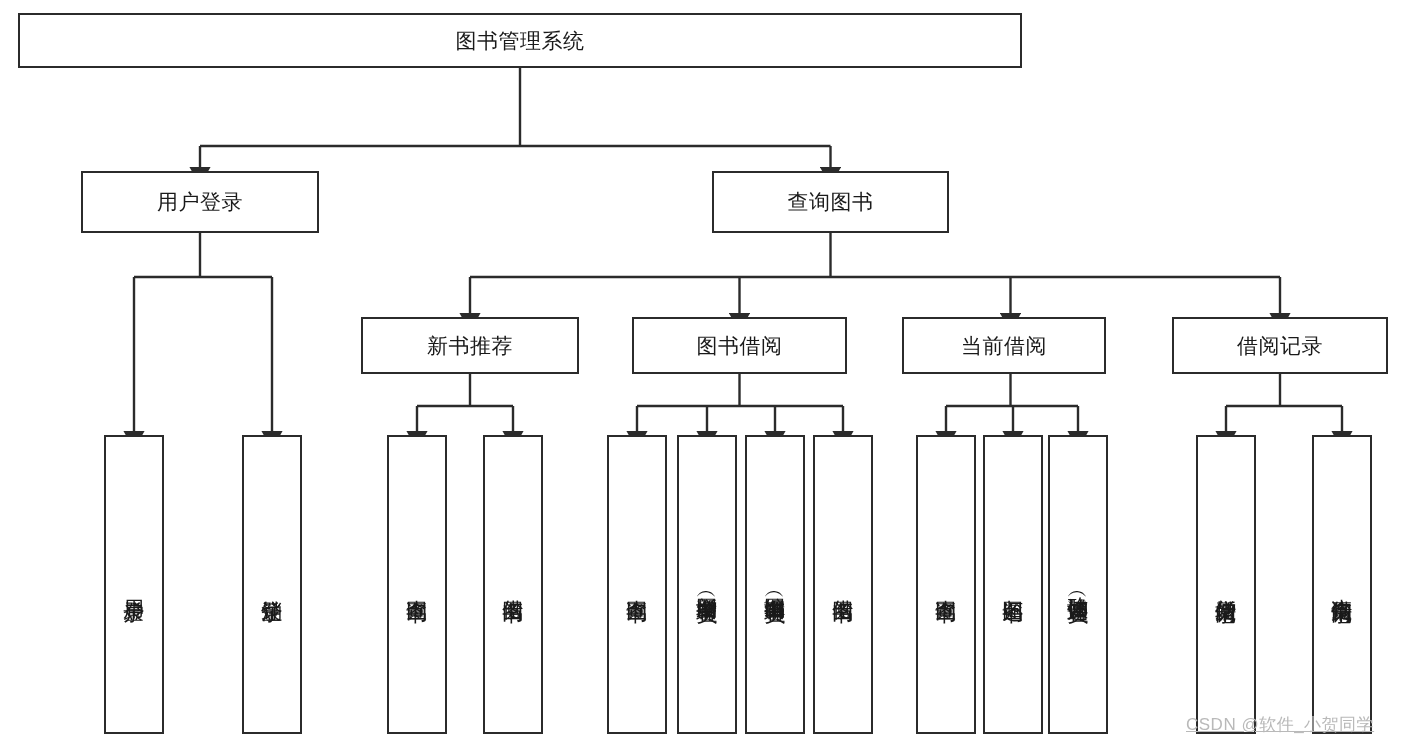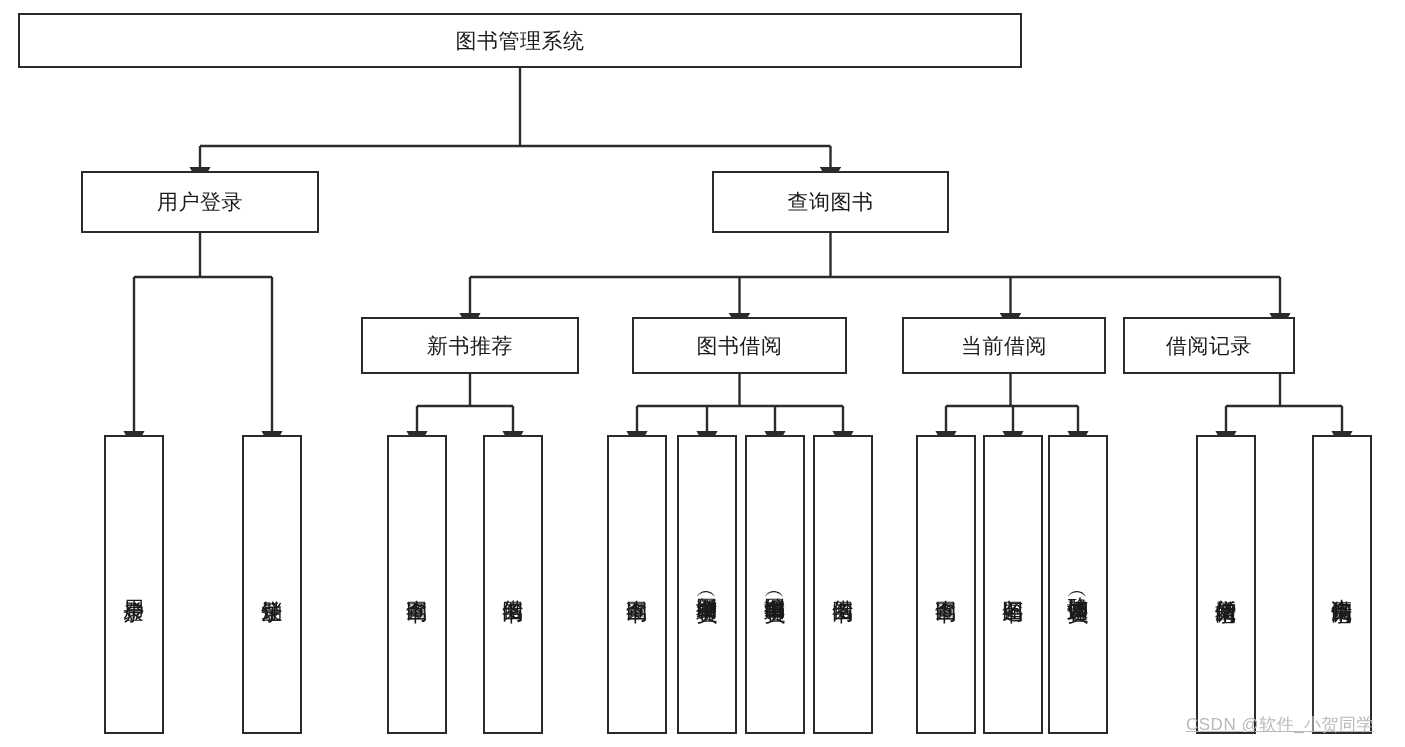--- a/index.html
+++ b/index.html
@@ -128,21 +128,21 @@
       </div>
       <div class="node h" style="left: 361px; top: 317px; width: 218px; height: 57px;">
         <span class="lbl">新书推荐</span>
       </div>
       <div class="node h" style="left: 632px; top: 317px; width: 215px; height: 57px; align-items: center;">
         <span class="lbl">图书借阅</span>
       </div>
       <div class="node h" style="left: 902px; top: 317px; width: 204px; height: 57px;">
         <span class="lbl">当前借阅</span>
       </div>
-      <div class="node h" style="left: 1123px; top: 317px; width: 172px; height: 57px;">
+      <div class="node h" style="left: 1172px; top: 317px; width: 216px; height: 57px;">
         <span class="lbl">借阅记录</span>
       </div>
       <div class="node v" style="left: 104px; top: 435px; width: 60px; height: 299px;">
         <span class="lbl">用户登录</span>
       </div>
       <div class="node v" style="left: 242px; top: 435px; width: 60px; height: 299px;">
         <span class="lbl">注销登录</span>
       </div>
       <div class="node v" style="left: 387px; top: 435px; width: 60px; height: 299px;">
         <span class="lbl">查询图书</span>

